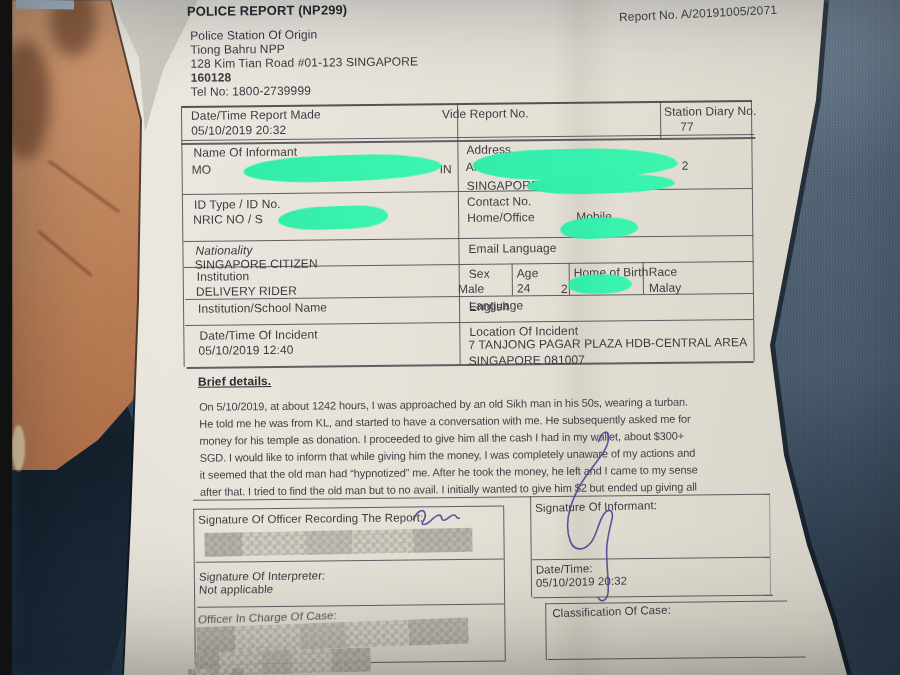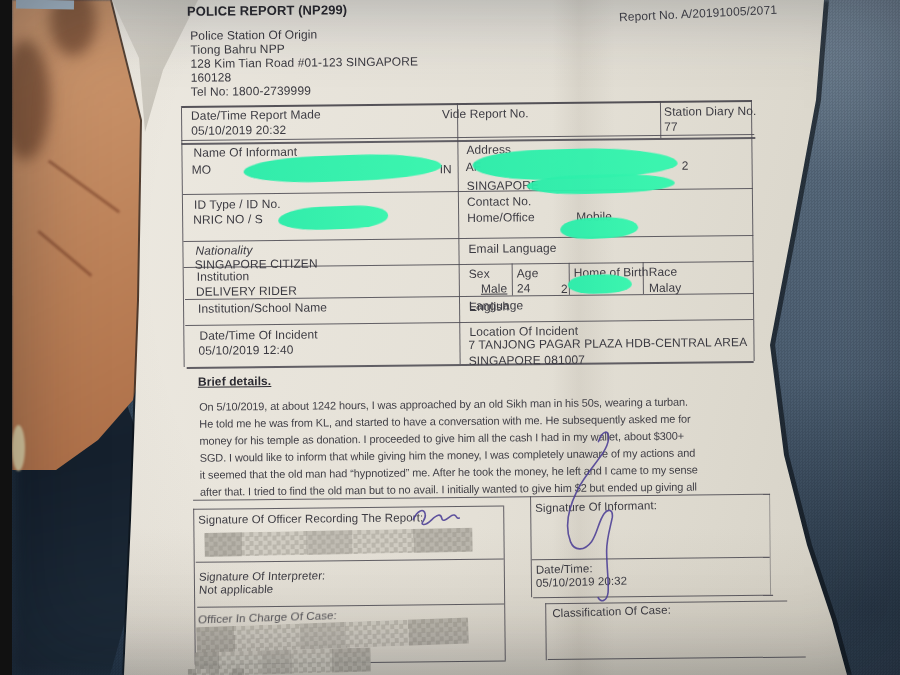--- a/index.html
+++ b/index.html
@@ -83,21 +83,21 @@
   <div class="curl"></div>
   <div class="paper-shade"></div>
 
   <div class="content">
 
     <div class="t b" style="left:178px;top:1px;font-size:13px;">POLICE REPORT (NP299)</div>
     <div class="t" style="left:610px;top:9px;transform:rotate(-2.1deg);color:#45444c;">Report No. A/20191005/2071</div>
     <div class="t" style="left:181px;top:26px;">Police Station Of Origin</div>
     <div class="t" style="left:181px;top:40px;">Tiong Bahru NPP</div>
     <div class="t" style="left:181px;top:54px;">128 Kim Tian Road #01-123 SINGAPORE</div>
-    <div class="t" style="left:181px;top:68px;">160128</div>
+    <div class="t" style="left:181px;top:68px;font-weight:bold;">160128</div>
     <div class="t" style="left:181px;top:82px;">Tel No: 1800-2739999</div>
 
     <div class="hline" style="left:172px;top:103px;width:570px;height:1.6px;background:#403e46;"></div>
     <div class="hline" style="left:171px;top:136.5px;width:573px;height:1.3px;"></div>
     <div class="hline" style="left:171px;top:140px;width:574px;height:1.6px;"></div>
     <div class="hline" style="left:172px;top:191px;width:570px;height:1.2px;"></div>
     <div class="hline" style="left:172px;top:237.5px;width:570px;height:1.2px;"></div>
     <div class="hline" style="left:172px;top:264px;width:570px;height:1.2px;"></div>
     <div class="hline" style="left:173px;top:296px;width:569px;height:1.2px;"></div>
     <div class="hline" style="left:173px;top:322px;width:568px;height:1.2px;"></div>
@@ -107,21 +107,21 @@
     <div class="vline" style="left:447px;top:103px;width:1.2px;height:261px;"></div>
     <div class="vline" style="left:650px;top:103px;width:1.2px;height:37px;"></div>
     <div class="vline" style="left:500px;top:264px;width:1.2px;height:32px;"></div>
     <div class="vline" style="left:557px;top:264px;width:1.2px;height:32px;"></div>
     <div class="vline" style="left:631px;top:264px;width:1.2px;height:32px;"></div>
 
     <div class="t" style="left:181px;top:106px;">Date/Time Report Made</div>
     <div class="t" style="left:181px;top:121px;">05/10/2019 20:32</div>
     <div class="t" style="left:432px;top:107px;">Vide Report No.</div>
     <div class="t" style="left:654px;top:107px;">Station Diary No.</div>
-    <div class="t" style="left:654px;top:122px;">77</div>
+    <div class="t" style="left:670px;top:122px;">77</div>
 
     <div class="t" style="left:183px;top:143px;">Name Of Informant</div>
     <div class="t" style="left:181px;top:160px;">MO</div>
     <div class="t" style="left:429px;top:162px;">IN</div>
     <div class="t" style="left:456px;top:143px;">Address</div>
     <div class="t" style="left:455px;top:160px;">AF</div>
     <div class="t" style="left:671px;top:161px;">2</div>
     <div class="t" style="left:456px;top:179px;">SINGAPORE</div>
 
     <div class="t" style="left:183px;top:195px;">ID Type / ID No.</div>
@@ -130,21 +130,21 @@
     <div class="t" style="left:456px;top:211px;">Home/Office</div>
     <div class="t" style="left:565px;top:211px;">Mobile</div>
 
     <div class="t" style="left:184px;top:241px;font-style:italic;">Nationality</div>
     <div class="t" style="left:183px;top:255px;">SINGAPORE CITIZEN</div>
     <div class="t" style="left:457px;top:242px;">Email Language</div>
 
     <div class="t" style="left:185px;top:267px;">Institution</div>
     <div class="t" style="left:184px;top:282px;">DELIVERY RIDER</div>
     <div class="t" style="left:457px;top:267px;">Sex</div>
-    <div class="t" style="left:469px;top:282px;text-decoration:underline;">Male</div>
+    <div class="t" style="left:446px;top:282px;">Male</div>
     <div class="t" style="left:505px;top:267px;">Age</div>
     <div class="t" style="left:505px;top:282px;">24</div>
     <div class="t" style="left:562px;top:267px;">Home of Birth</div>
     <div class="t" style="left:549px;top:283px;">2</div>
     <div class="t" style="left:637px;top:267px;">Race</div>
     <div class="t" style="left:637px;top:283px;">Malay</div>
 
     <div class="t" style="left:186px;top:299px;">Institution/School Name</div>
     <div class="t" style="left:457px;top:299px;">Language</div>
     <div class="t" style="left:457px;top:300px;">English</div>

